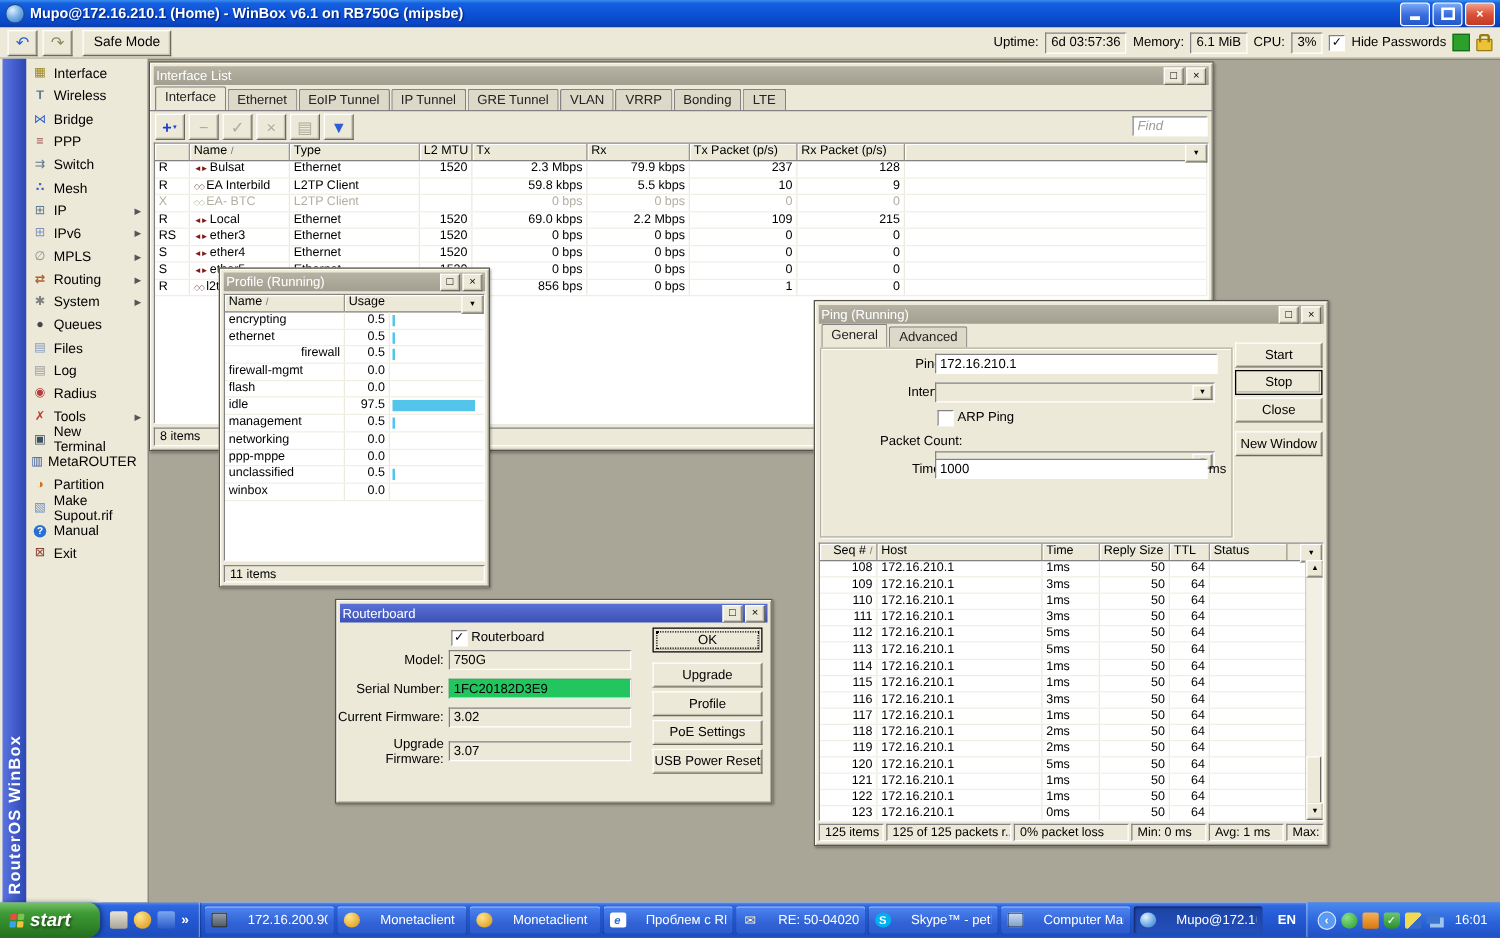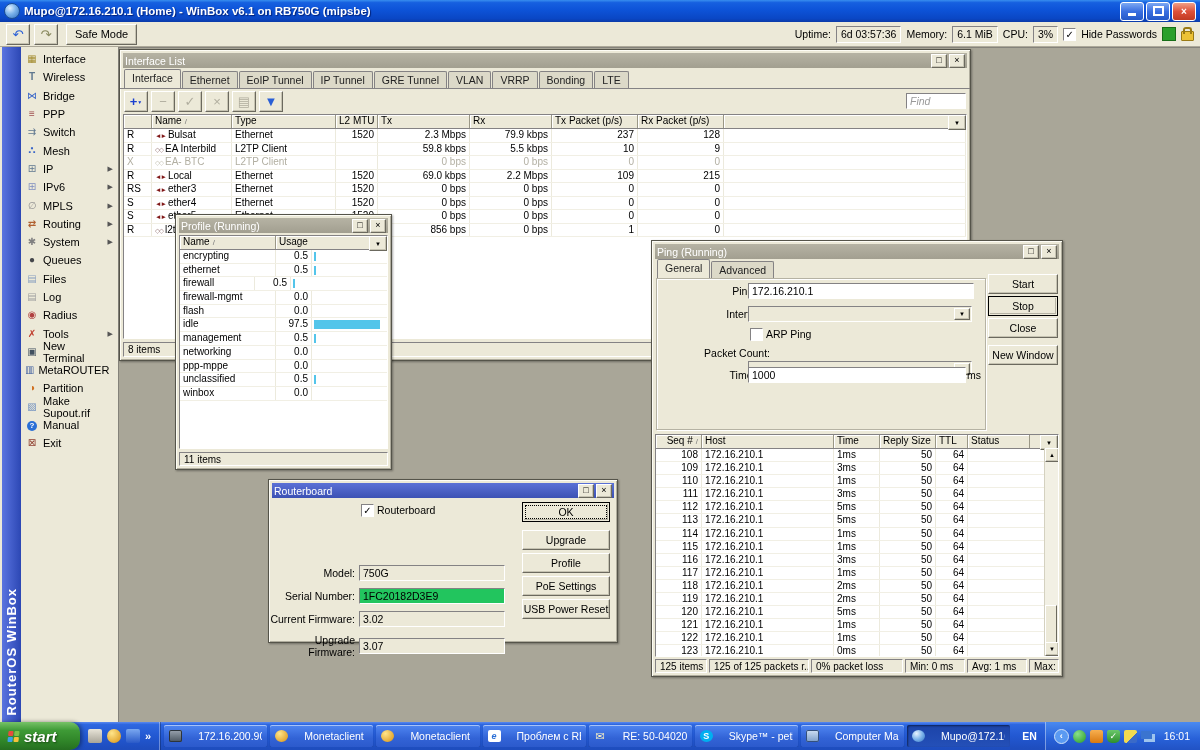--- a/index.html
+++ b/index.html
@@ -518,21 +518,21 @@
 
               <div class="trow" style="height:12.7px;">
                 <span class="c" style="width:96px;">ethernet</span>
                 <span class="c r" style="width:36px;">0.5</span>
                 <span style="flex:1;display:flex;align-items:center;padding-left:2px;">
                   <span class="ubar" style="width: 2px;"></span>
                 </span>
               </div>
 
               <div class="trow" style="height:12.7px;">
-                <span class="c" style="width:75px;">firewall</span>
+                <span class="c" style="width:96px;text-align:right;">firewall</span>
                 <span class="c r" style="width:36px;">0.5</span>
                 <span style="flex:1;display:flex;align-items:center;padding-left:2px;">
                   <span class="ubar" style="width: 2px;"></span>
                 </span>
               </div>
 
               <div class="trow" style="height:12.7px;">
                 <span class="c" style="width:96px;">firewall-mgmt</span>
                 <span class="c r" style="width:36px;">0.0</span>
                 <span style="flex:1;display:flex;align-items:center;padding-left:2px;">
@@ -810,21 +810,21 @@
       </div>
 
       <div class="win" style="left:150px;top:432px;width:348px;height:162px;z-index:4;">
         <div class="wt active">
           <span class="wtxt">Routerboard</span>
           <span class="b3 wbtn">□</span>
           <span class="b3 wbtn">×</span>
         </div>
         <span class="cb abs" style="left:92px;top:24px;background:#fff;">✓</span>
         <span class="abs" style="left:108px;top:24px;font-size:10.5px;">Routerboard</span>
-        <div class="abs" style="left:0;top:40px;right:112px;margin-top:45px;">
+        <div class="abs" style="left:0;top:40px;right:112px;">
 
             <div style="display:flex;margin-bottom:7px;align-items:center;">
               <span style="width:86px;text-align:right;font-size:10.5px;padding-right:4px;">Model:</span>
               <span class="inp" style="flex:1;background:#ece9d8;line-height:14px;">750G</span>
             </div>
 
             <div style="display:flex;margin-bottom:7px;align-items:center;">
               <span style="width:86px;text-align:right;font-size:10.5px;padding-right:4px;">Serial Number:</span>
               <span class="inp" style="flex:1;background:#22c55e;line-height:14px;">1FC20182D3E9</span>
             </div>

